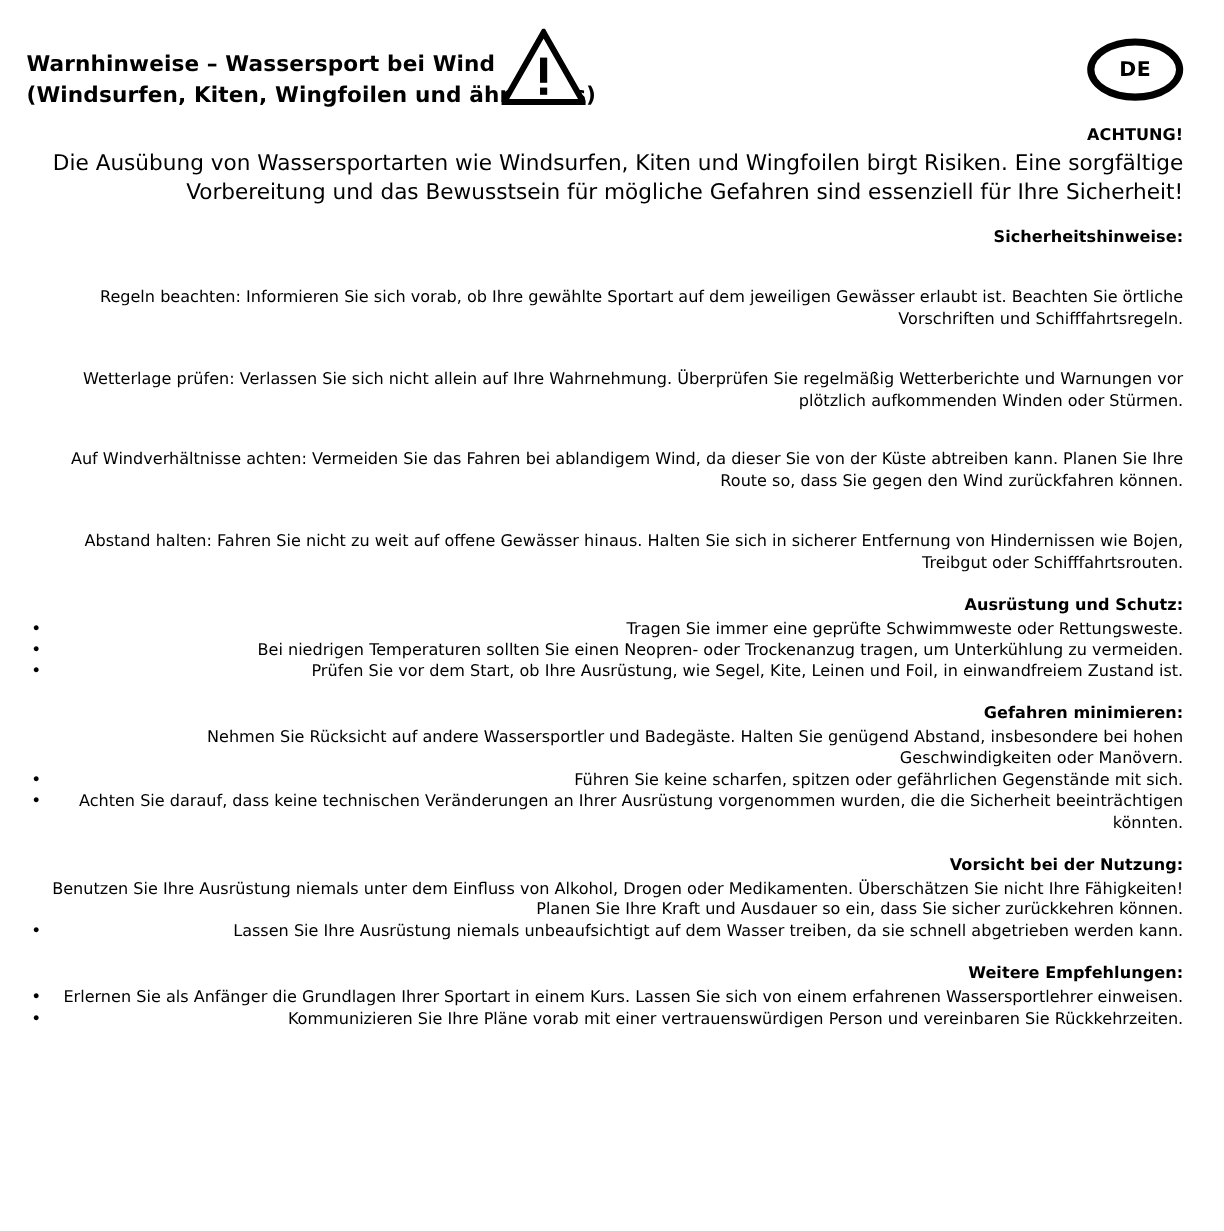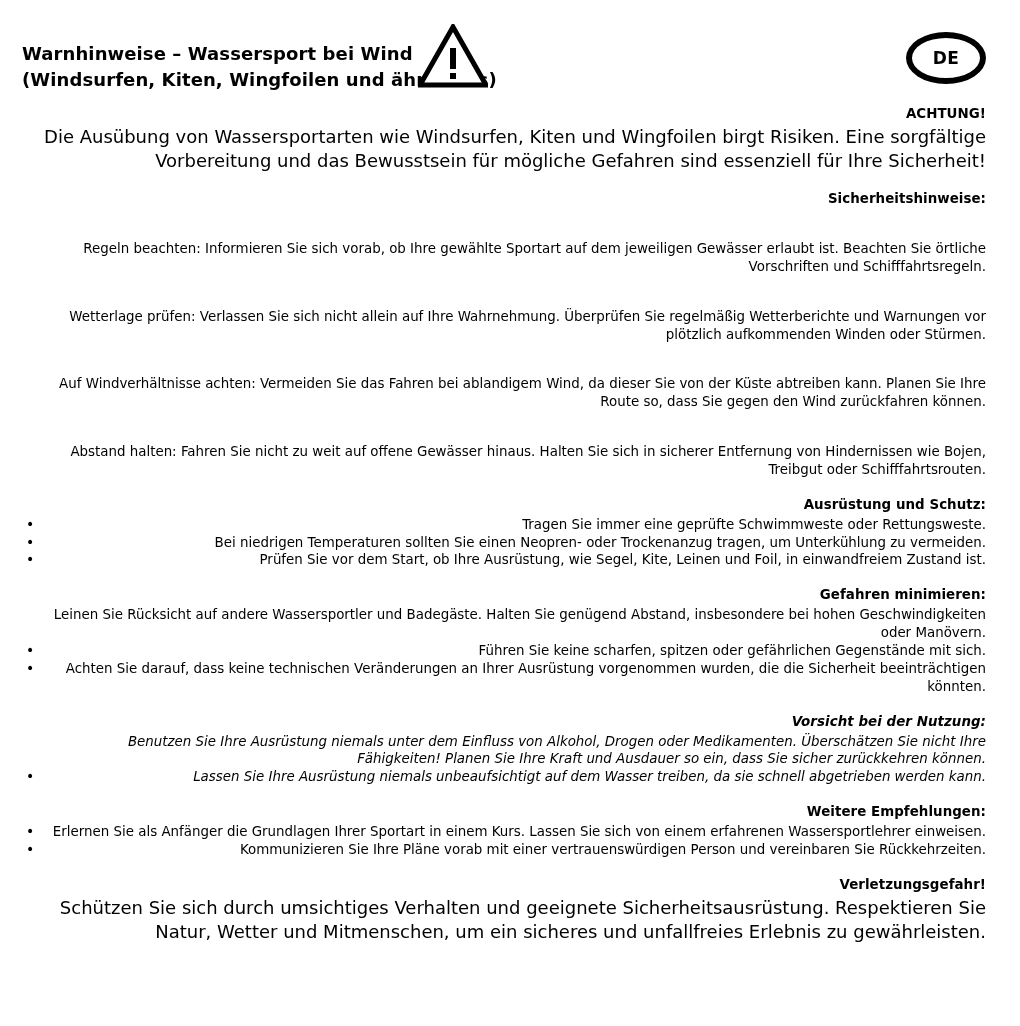--- a/index.html
+++ b/index.html
@@ -101,21 +101,21 @@
   }
   ul.plain li { padding-left: 20px; margin-top: 32px; }
 
   .block-attention { margin-top: 17px; }
   .block-safety { margin-top: 17px; }
   .list-safety { margin-top: 9px; }
   .block-equip { margin-top: 17px; }
   .list-equip { margin-top: 9px; }
   .block-danger { margin-top: 17px; }
   .list-danger { margin-top: 9px; }
-  .block-caution { margin-top: 17px; font-style: italic; }
+  .block-caution { margin-top: 17px; }
   .list-caution { margin-top: 9px; }
   .block-recom { margin-top: 17px; }
   .list-recom { margin-top: 9px; }
   .block-injury { margin-top: 17px; }
 </style>
 </head>
 <body>
 
 <div class="page">
 
@@ -158,21 +158,21 @@
     <ul class="bullets list-equip">
       <li class="bulleted">Tragen Sie immer eine geprüfte Schwimmweste oder Rettungsweste.</li>
       <li class="bulleted">Bei niedrigen Temperaturen sollten Sie einen Neopren- oder Trockenanzug tragen, um Unterkühlung zu vermeiden.</li>
       <li class="bulleted">Prüfen Sie vor dem Start, ob Ihre Ausrüstung, wie Segel, Kite, Leinen und Foil, in einwandfreiem Zustand ist.</li>
     </ul>
   </div>
 
   <div class="section block-danger">
     <h2 class="sec-head">Gefahren minimieren:</h2>
     <ul class="bullets list-danger">
-      <li>Leinen Sie Rücksicht auf andere Wassersportler und Badegäste. Halten Sie genügend Abstand, insbesondere bei hohen Geschwindigkeiten oder Manövern.</li>
+      <li>Nehmen Sie Rücksicht auf andere Wassersportler und Badegäste. Halten Sie genügend Abstand, insbesondere bei hohen Geschwindigkeiten oder Manövern.</li>
       <li class="bulleted">Führen Sie keine scharfen, spitzen oder gefährlichen Gegenstände mit sich.</li>
       <li class="bulleted">Achten Sie darauf, dass keine technischen Veränderungen an Ihrer Ausrüstung vorgenommen wurden, die die Sicherheit beeinträchtigen könnten.</li>
     </ul>
   </div>
 
   <div class="section block-caution">
     <h2 class="sec-head">Vorsicht bei der Nutzung:</h2>
     <ul class="bullets list-caution">
       <li>Benutzen Sie Ihre Ausrüstung niemals unter dem Einfluss von Alkohol, Drogen oder Medikamenten. Überschätzen Sie nicht Ihre Fähigkeiten! Planen Sie Ihre Kraft und Ausdauer so ein, dass Sie sicher zurückkehren können.</li>
       <li class="bulleted">Lassen Sie Ihre Ausrüstung niemals unbeaufsichtigt auf dem Wasser treiben, da sie schnell abgetrieben werden kann.</li>
@@ -180,18 +180,14 @@
   </div>
 
   <div class="section block-recom">
     <h2 class="sec-head">Weitere Empfehlungen:</h2>
     <ul class="bullets list-recom">
       <li class="bulleted">Erlernen Sie als Anfänger die Grundlagen Ihrer Sportart in einem Kurs. Lassen Sie sich von einem erfahrenen Wassersportlehrer einweisen.</li>
       <li class="bulleted">Kommunizieren Sie Ihre Pläne vorab mit einer vertrauenswürdigen Person und vereinbaren Sie Rückkehrzeiten.</li>
     </ul>
   </div>
 
-  <div class="section block-injury">
-    <h2 class="sec-head">Verletzungsgefahr!</h2>
-    <p class="body-text">Schützen Sie sich durch umsichtiges Verhalten und geeignete Sicherheitsausrüstung. Respektieren Sie Natur, Wetter und Mitmenschen, um ein sicheres und unfallfreies Erlebnis zu gewährleisten.</p>
-  </div>
 
 </div>
 
 </body></html>

